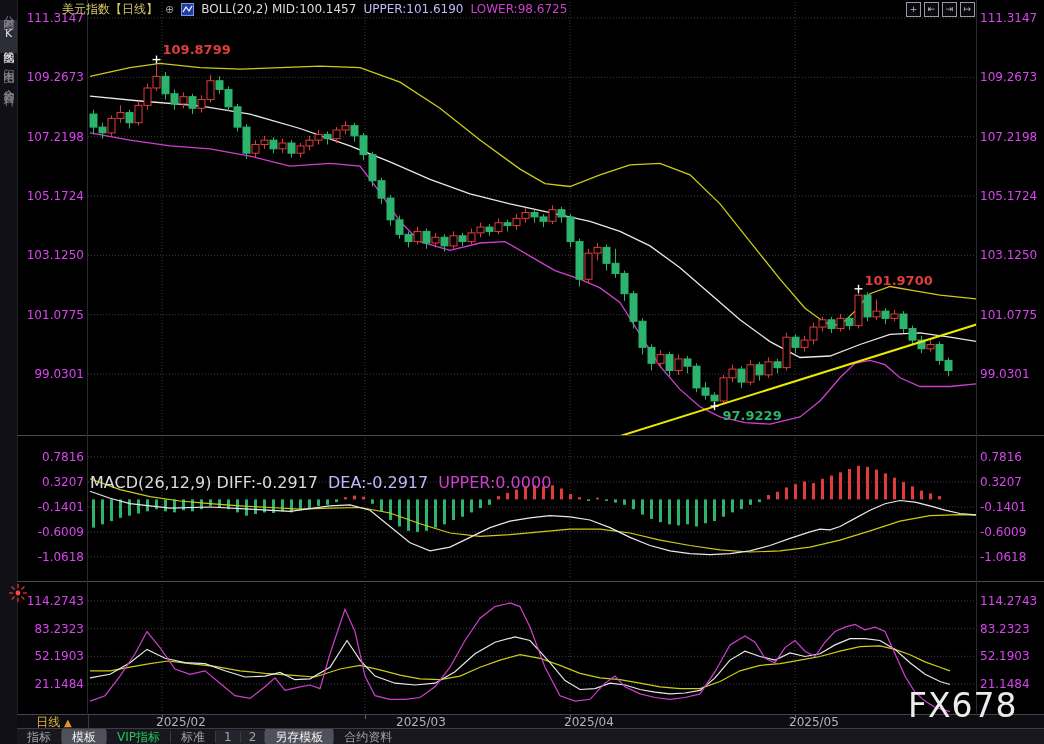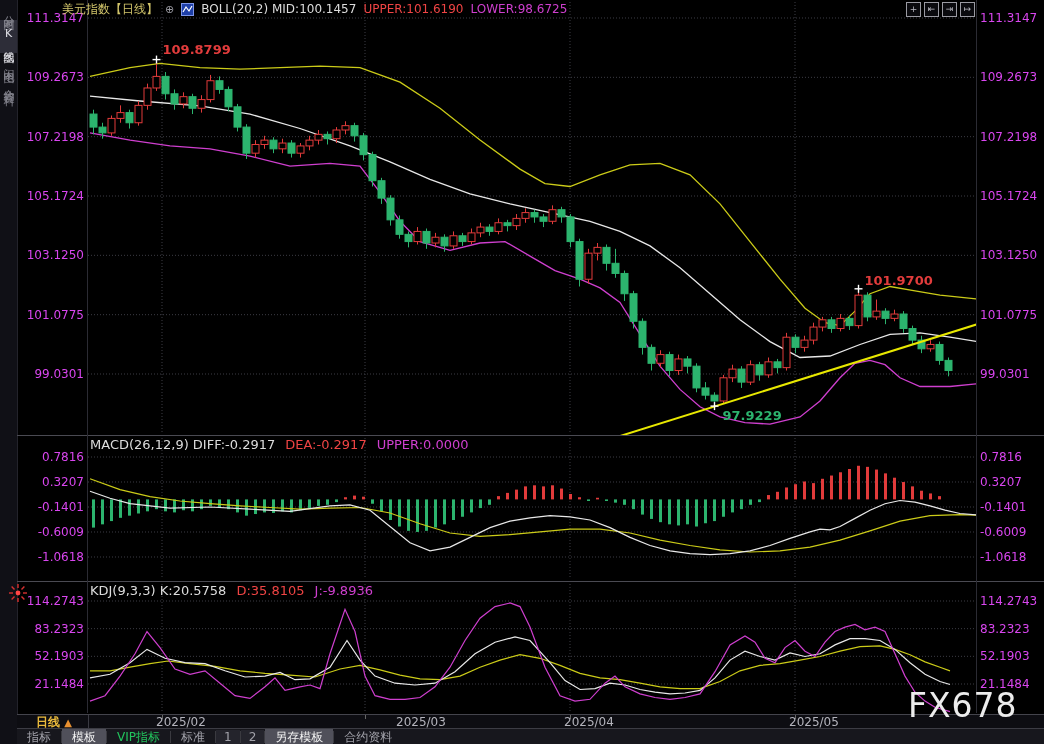--- a/index.html
+++ b/index.html
@@ -8,42 +8,42 @@
   
   .sidebar{position:absolute;left:0;top:0;width:17px;height:744px;background:#101016;border-right:1px solid #23232b;}
   .side-tab{writing-mode:vertical-lr;text-orientation:upright;color:#84848e;font-size:11px;
             padding:7px 1px;letter-spacing:2px;cursor:default;line-height:15px;}
   .side-tab.active{background:#2d2d38;color:#e2e2e8;}
   
   .header{position:absolute;left:62px;top:1px;height:16px;display:flex;align-items:center;gap:7px;white-space:nowrap;z-index:5;}
   .t-sym{color:#d3c66b;}
   .t-gear{color:#9a9aa2;font-size:11px;}
   .t-white{color:#dcdcdc;}
-  .t-yellow{color:#ef4444;}
+  .t-yellow{color:#c4b5fd;}
   .t-magenta{color:#cf3fcf;}
   .boll-ico{display:inline-block;width:13px;height:13px;}
   .winbtns{position:absolute;left:906px;top:2px;display:flex;gap:3px;z-index:6;}
   .wbtn{width:13px;height:13px;border:1px solid #9a9aa2;color:#b8b8c0;font-size:9px;line-height:12px;
         text-align:center;background:#0a0a0e;cursor:pointer;}
   
   .ylab{position:absolute;color:#d946ef;font-weight:normal;font-size:12px;line-height:14px;white-space:nowrap;}
   .ylab.l{text-align:right;width:66px;left:18px;}
   .ylab.r{text-align:left;width:62px;left:980px;}
   
   svg.panel{position:absolute;left:88px;background:#000;}
-  .phead{position:absolute;left:90px;height:14px;display:flex;gap:10px;white-space:nowrap;z-index:4;font-size:13px;}
+  .phead{position:absolute;left:90px;height:14px;display:flex;gap:10px;white-space:nowrap;z-index:4;font-size:16px;margin-top:36px;}
   .vline{position:absolute;width:1px;background:#2b2b33;top:0;}
   .hdiv{position:absolute;left:17px;width:1027px;height:1px;background:#4a4a52;}
   
   .alert{position:absolute;left:8px;top:583px;width:20px;height:20px;}
   
   .xaxis{position:absolute;left:17px;top:714px;width:1027px;height:14px;background:#0d0d12;
          border-top:1px solid #44444c;}
   .period-cell{position:absolute;left:3px;top:0;width:68px;height:14px;border-right:1px solid #3a3a42;
-               color:#e8b93c;text-align:center;line-height:14px;cursor:pointer;font-weight:bold;}
+               color:#e8b93c;text-align:center;line-height:14px;cursor:pointer;font-weight:normal;}
   .period-cell .tri{color:#e89030;font-size:10px;}
   .month{position:absolute;top:0;color:#b4b4bc;line-height:15px;font-size:12px;}
   .mtick{position:absolute;top:0;width:1px;height:4px;background:#666;}
   
   .toolbar{position:absolute;left:17px;top:728px;width:1027px;height:16px;background:#17171d;
            border-top:1px solid #3c3c44;display:flex;align-items:stretch;}
   .tb-item{padding:0 10px;line-height:16px;color:#a2a2aa;cursor:pointer;white-space:nowrap;}
   .tb-item.active{background:#50505a;color:#f2f2f2;}
   .tb-item.vip{color:#22c55e;}
   .tb-item.num{background:#24242c;margin:1px 0;line-height:14px;padding:0 8px;}
@@ -412,25 +412,20 @@
       <line x1="815.5" y1="63.393983999999996" x2="815.5" y2="46.037183999999996" stroke="#e23b3b" stroke-width="3"></line>
       <line x1="824.5" y1="63.393983999999996" x2="824.5" y2="50.376384" stroke="#e23b3b" stroke-width="3"></line>
       <line x1="833.5" y1="63.393983999999996" x2="833.5" y2="54.715584" stroke="#e23b3b" stroke-width="3"></line>
       <line x1="842.5" y1="63.393983999999996" x2="842.5" y2="57.427584" stroke="#e23b3b" stroke-width="3"></line>
       <line x1="851.5" y1="63.393983999999996" x2="851.5" y2="60.139584" stroke="#e23b3b" stroke-width="3"></line>
       <line x1="860.5" y1="63.393983999999996" x2="860.5" y2="63.393983999999996" stroke="#e23b3b" stroke-width="3"></line>
       <polyline points="2,42.8 32,53.6 62,60.7 92,65.0 122,67.7 152,69.9 182,71.5 212,73.2 242,72.1 272,71.5 302,77.0 332,87.8 362,97.0 392,100.3 422,98.6 452,95.9 482,93.2 512,93.2 542,97.0 572,104.1 602,109.5 632,113.8 662,116.0 692,114.9 722,111.1 752,104.1 782,94.9 812,85.1 842,79.7 872,78.6 890,79.1" fill="none" stroke="#cbcb18" stroke-width="1.2"></polyline>
       <polyline points="2,55.3 22,62.3 42,67.7 82,72.1 122,71.0 162,73.2 202,75.3 242,69.9 262,68.8 282,74.2 302,90.5 322,106.8 342,114.9 362,111.1 382,101.4 402,91.6 422,85.1 442,81.8 462,79.7 482,80.8 502,84.0 522,91.6 542,101.4 562,109.5 582,114.9 602,117.6 622,118.7 642,117.6 662,114.9 682,109.5 702,102.4 722,95.9 732,93.2 742,93.8 752,90.5 767,82.4 782,74.2 797,67.7 812,64.5 827,66.1 842,69.9 857,74.2 872,77.5 890,79.1" fill="none" stroke="#e8e8e8" stroke-width="1.2"></polyline>
     </svg>
 
-  <div class="phead" style="top:583px;">
-    <span class="t-white">KDJ(9,3,3) K:20.5758</span>
-    <span class="t-yellow">D:35.8105</span>
-    <span class="t-magenta">J:-9.8936</span>
-  </div>
   <svg class="panel" id="kdj-chart" style="top:582px;" width="888" height="132">
       <line x1="0" y1="19" x2="888" y2="19" stroke="#3c3c44" stroke-width="1" stroke-dasharray="1 2"></line>
       <line x1="0" y1="46.6677346" x2="888" y2="46.6677346" stroke="#3c3c44" stroke-width="1" stroke-dasharray="1 2"></line>
       <line x1="0" y1="74.3354692" x2="888" y2="74.3354692" stroke="#3c3c44" stroke-width="1" stroke-dasharray="1 2"></line>
       <line x1="0" y1="102.00311467" x2="888" y2="102.00311467" stroke="#3c3c44" stroke-width="1" stroke-dasharray="1 2"></line>
       <line x1="74" y1="2" x2="74" y2="130" stroke="#3c3c44" stroke-width="1" stroke-dasharray="1 2"></line>
       <line x1="277" y1="2" x2="277" y2="130" stroke="#3c3c44" stroke-width="1" stroke-dasharray="1 2"></line>
       <line x1="482" y1="2" x2="482" y2="130" stroke="#3c3c44" stroke-width="1" stroke-dasharray="1 2"></line>
       <line x1="707" y1="2" x2="707" y2="130" stroke="#3c3c44" stroke-width="1" stroke-dasharray="1 2"></line>
       <polyline points="2,88.8 22,88.8 42,85.2 62,81.6 80,79.0 102,81.6 127,84.3 152,88.8 177,91.4 202,93.2 227,95.0 252,87.0 272,83.4 292,87.9 312,93.2 332,96.8 352,97.7 372,94.1 392,85.2 412,78.1 432,72.7 452,76.3 472,83.4 492,91.4 512,95.9 532,97.7 552,101.2 572,104.8 592,106.6 612,106.6 632,99.5 652,88.8 672,83.4 692,81.6 712,78.1 732,74.5 752,69.2 772,64.7 792,63.8 807,67.4 822,72.7 837,79.9 852,85.2 862,88.9" fill="none" stroke="#cbcb18" stroke-width="1.2"></polyline>

